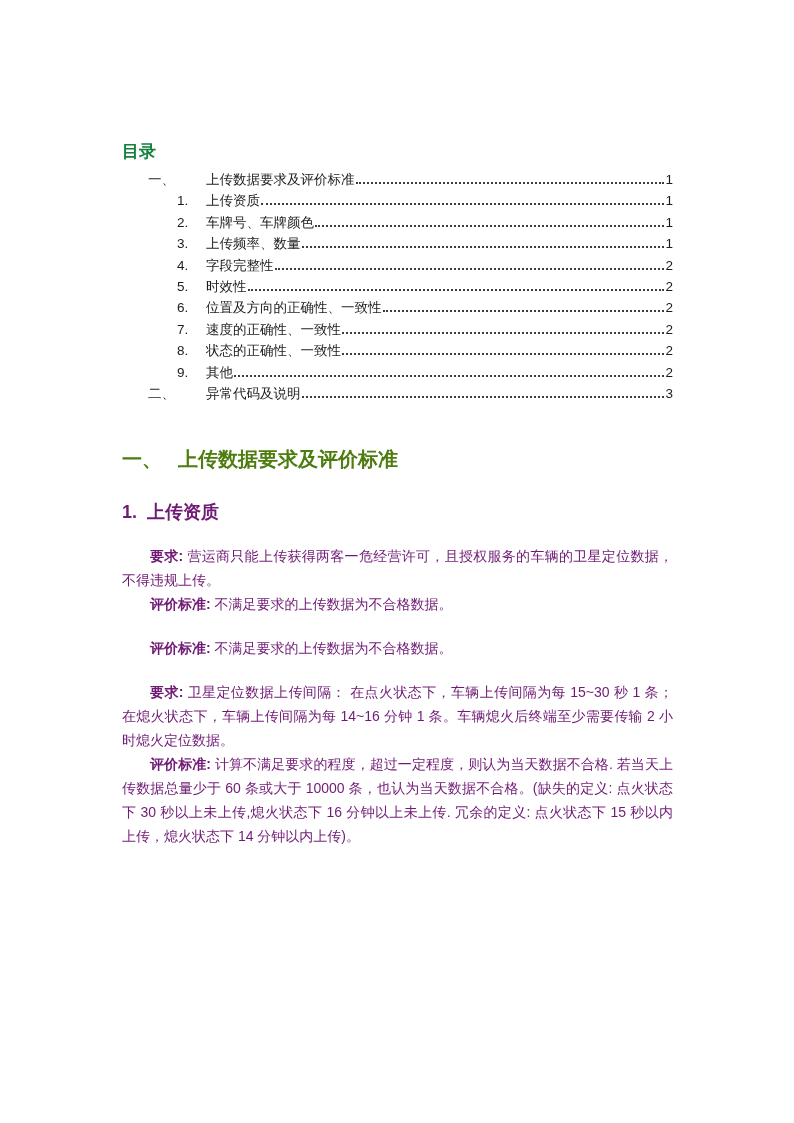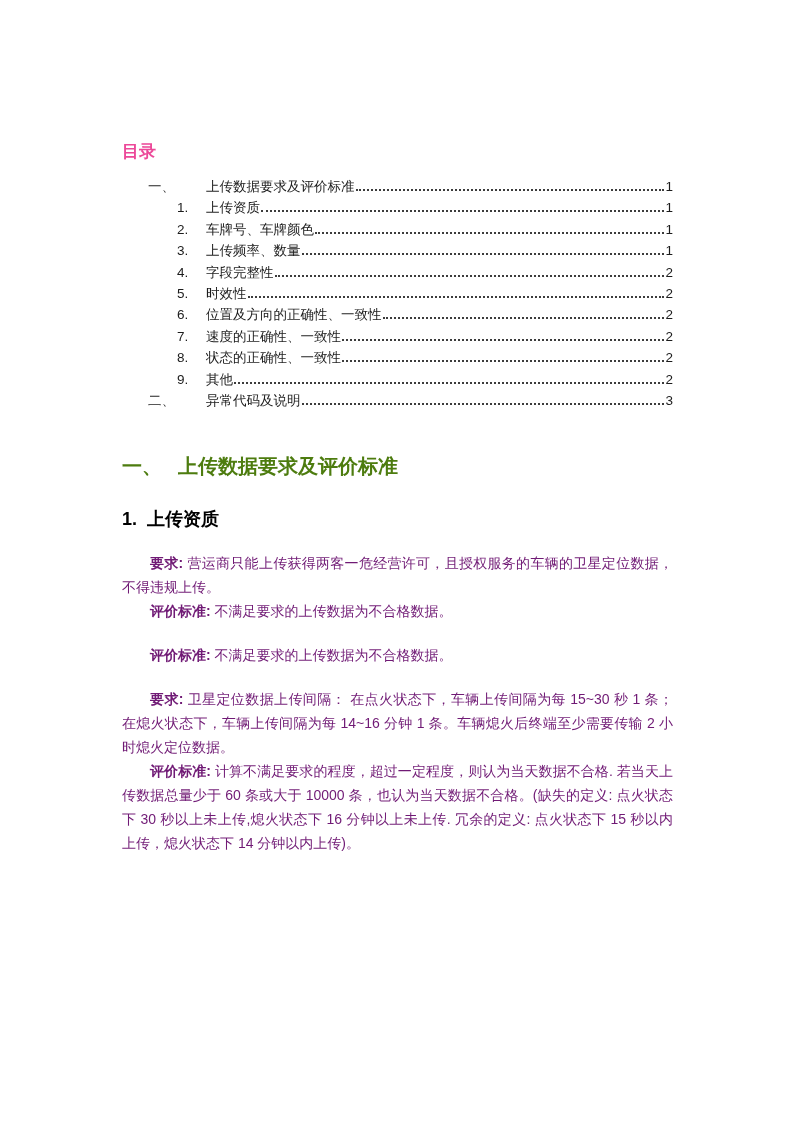--- a/index.html
+++ b/index.html
@@ -7,21 +7,21 @@
   body {
     width:794px; height:1123px; overflow:hidden;
     font-family:"Liberation Sans","DejaVu Sans",sans-serif;
     color:#212121;
   }
   .content { margin-left:122px; width:551px; padding-top:140px; }
 
   
   .toc-title {
     font-size:17px; line-height:24px; font-weight:bold;
-    color:#ec4899; margin-bottom:12px;
+    color:#15803d; margin-bottom:5px;
   }
   .toc-row {
     display:flex; align-items:baseline;
     font-size:13.5px; line-height:21.4px; color:#1c1c1c;
   }
   .toc-num { flex:none; }
   .toc-row.lvl1 { padding-left:26px; }
   .toc-row.lvl1 .toc-num { width:58px; }
   .toc-row.lvl2 { padding-left:55px; }
   .toc-row.lvl2 .toc-num { width:29px; }
@@ -29,21 +29,21 @@
   .toc-leader { flex:1; border-bottom:2px dotted #3c3c3c; margin:0 1px 4px 1px; min-width:10px; }
   .toc-page { flex:none; }
 
   
   h1 {
     font-size:20px; line-height:26px; font-weight:bold; color:#4d7c0f;
     margin-top:42px;
   }
   h1 .h-num { display:inline-block; width:56px; }
   h2 {
-    font-size:18px; line-height:24px; font-weight:bold; color:#000000;
+    font-size:18px; line-height:24px; font-weight:bold; color:#701a75;
     margin-top:28px;
   }
   h2 .h-num { display:inline-block; width:25px; }
 
   
   .paras { margin-top:20px; }
   .paras p {
     font-size:14px; line-height:24px;
     text-align:justify; text-indent:28px; color:#701a75;
   }

